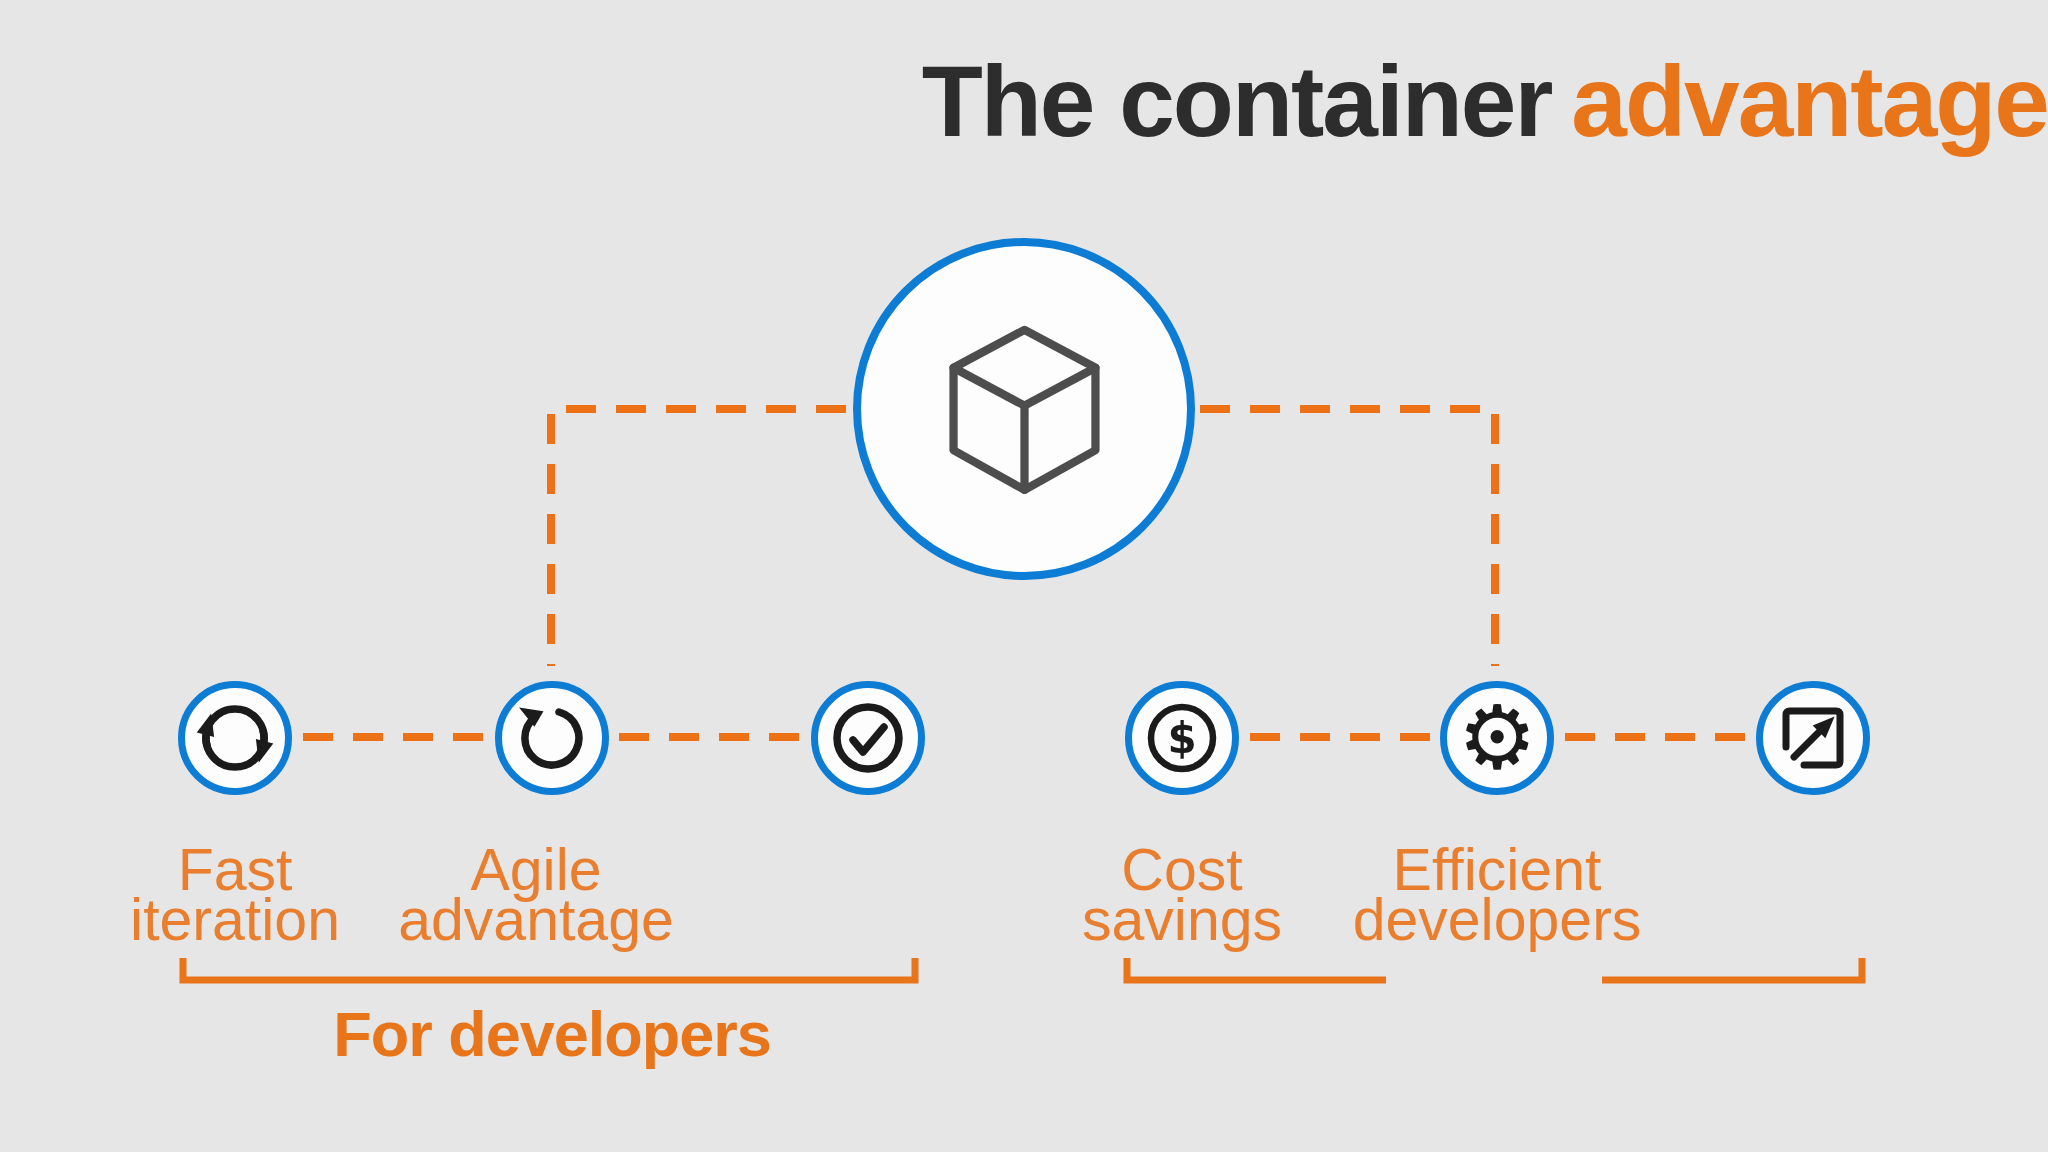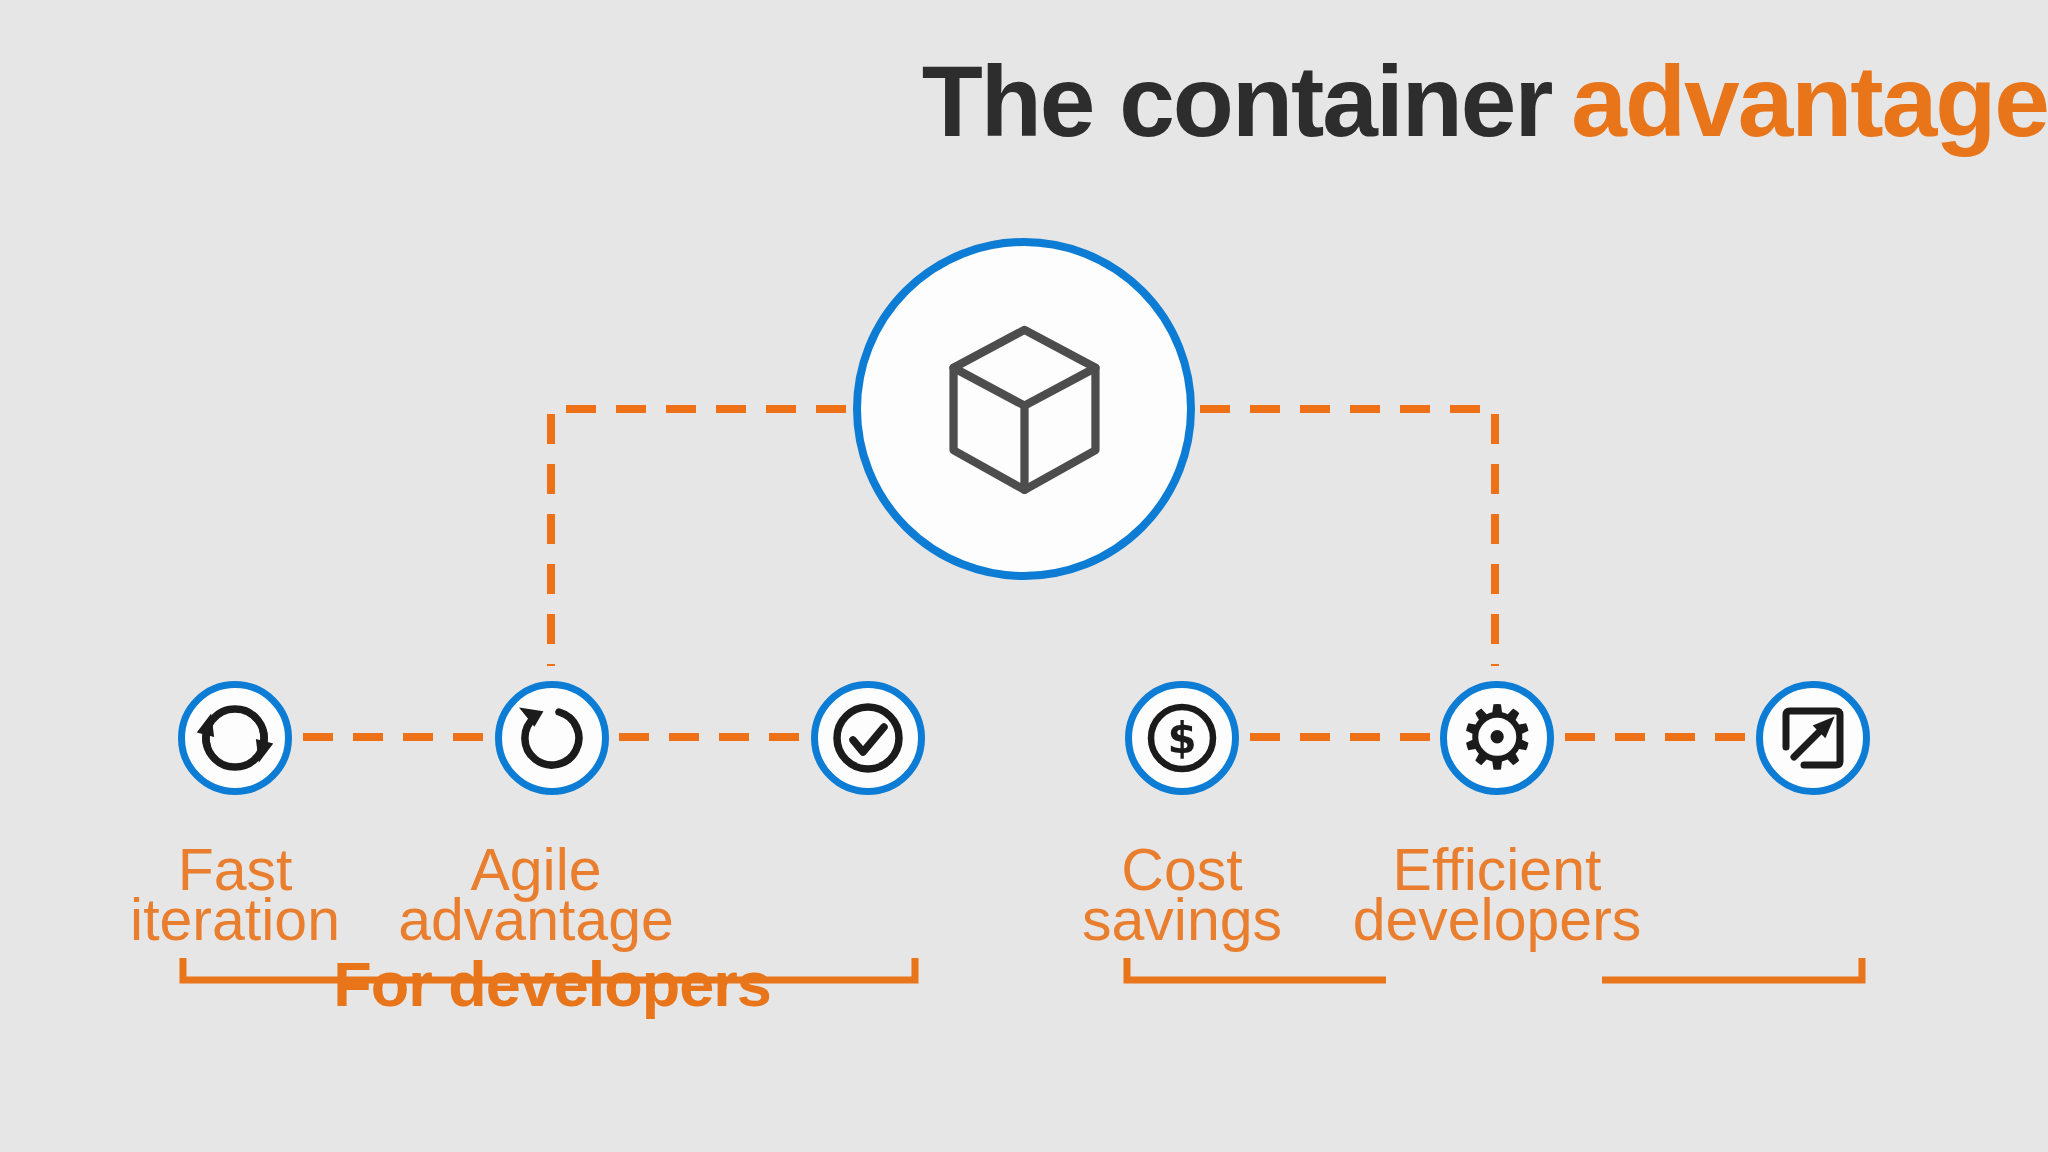--- a/index.html
+++ b/index.html
@@ -76,21 +76,21 @@
     position:absolute;top:845px;
     transform:translateX(-50%);
     text-align:center;
     font-size:59px;line-height:50px;font-weight:400;
     color:var(--label-orange,#e87e2e);
     white-space:nowrap;
   }
 
   
   .group-label{
-    position:absolute;top:948px;
+    position:absolute;top:998px;
     transform:translateX(-50%);
     font-size:63px;font-weight:600;letter-spacing:-1px;
     color:var(--accent-orange,#e8751a);
     white-space:nowrap;
   }
 </style>
 </head>
 <body>
 
 <div class="stage">

